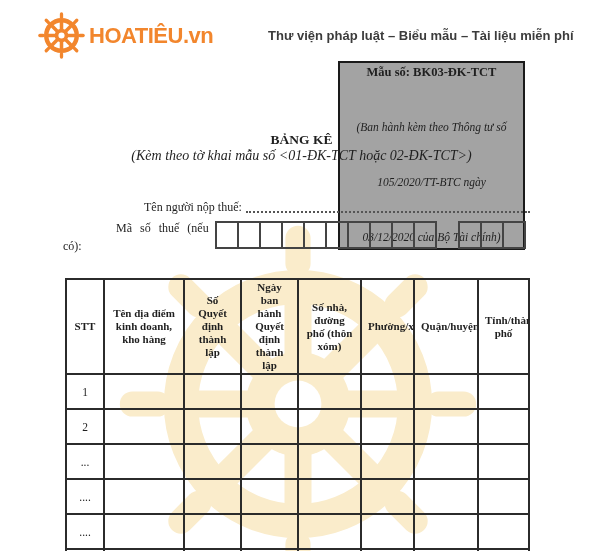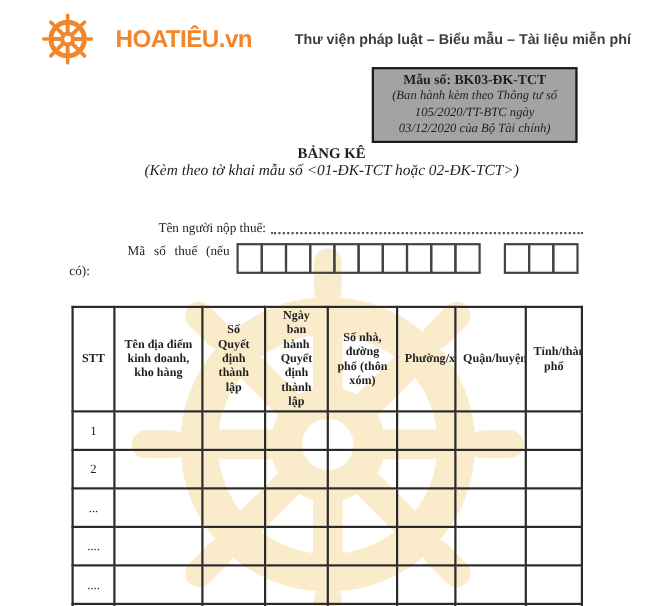--- a/index.html
+++ b/index.html
@@ -9,34 +9,34 @@
     --line:#2b2b2b;
   }
   html,body{margin:0;padding:0;background:#ffffff;}
   .page{
     position:relative;width:603px;height:551px;background:#fff;overflow:hidden;
     font-family:"Liberation Serif","DejaVu Serif",serif;color:var(--ink);
   }
   
   .watermark{position:absolute;left:118px;top:224px;width:360px;height:360px;color:var(--cream);z-index:0;}
   
-  .logo{position:absolute;left:38px;top:12px;display:flex;align-items:center;gap:20px;z-index:2;}
+  .logo{position:absolute;left:38px;top:12px;display:flex;align-items:center;gap:4px;z-index:2;}
   .logo-wheel{width:47px;height:47px;color:var(--brand);}
   .logo-text{font-family:"Liberation Sans","DejaVu Sans",sans-serif;font-weight:800;font-size:22px;letter-spacing:-0.5px;color:var(--brand);}
   .tagline{
     position:absolute;left:268px;top:28px;width:310px;z-index:2;
     font-family:"Liberation Sans","DejaVu Sans",sans-serif;font-size:13px;font-weight:700;color:#3c3c3c;
   }
   
   .form-box{
     position:absolute;left:338px;top:61px;width:179px;z-index:2;background:#a3a3a3;
     border:2px solid #1a1a1a;padding:2px 2px 3px 2px;text-align:center;line-height:15px;
   }
   .form-box .fb-title{font-weight:bold;font-size:12.5px;}
-  .form-box .fb-note{font-style:italic;font-size:11.5px;}
+  .form-box .fb-note{font-style:italic;font-size:11.5px;margin-top:40px;}
   
   .title-block{position:absolute;left:0;top:131px;width:603px;text-align:center;z-index:2;}
   .title-main{font-weight:bold;font-size:13.5px;line-height:17px;}
   .title-sub{font-weight:bold;font-size:12.5px;line-height:17px;}
   .title-note{font-style:italic;font-size:14px;line-height:16px;}
   
   .name-line{position:absolute;left:104px;top:199px;width:386px;display:flex;align-items:flex-end;z-index:2;font-size:12px;margin-left:40px;}
   .name-label{white-space:nowrap;padding-right:4px;}
   .dotted-fill{flex:1;border-bottom:2px dotted #555;margin-bottom:2px;height:12px;}
   .mst-label-1{position:absolute;left:104px;top:221px;font-size:12px;word-spacing:5px;z-index:2;margin-left:12px;}

